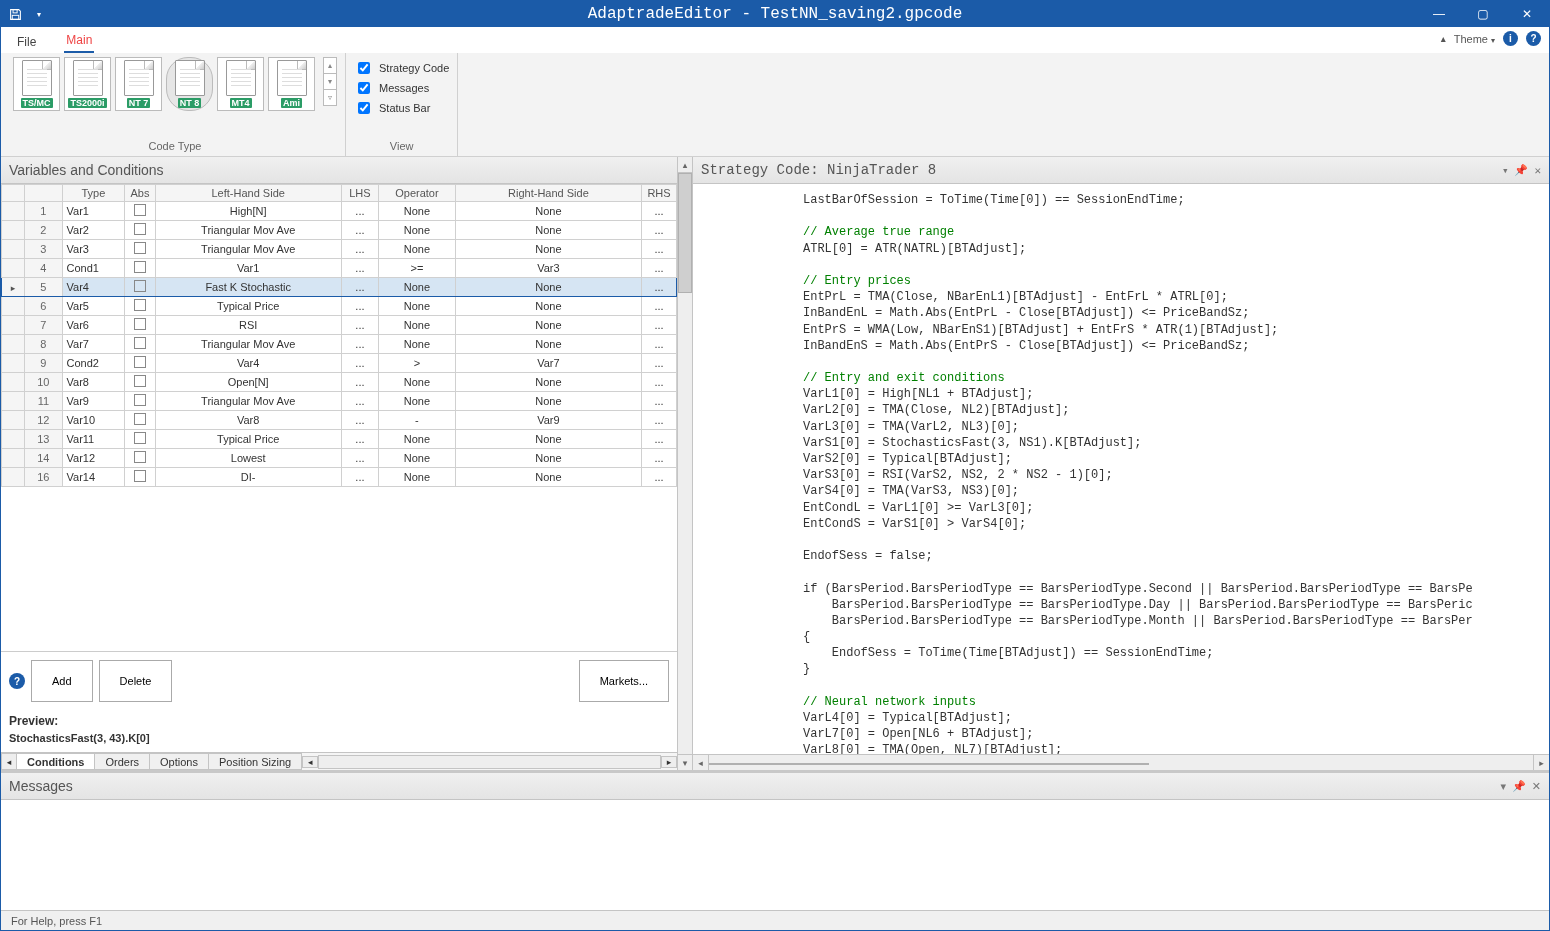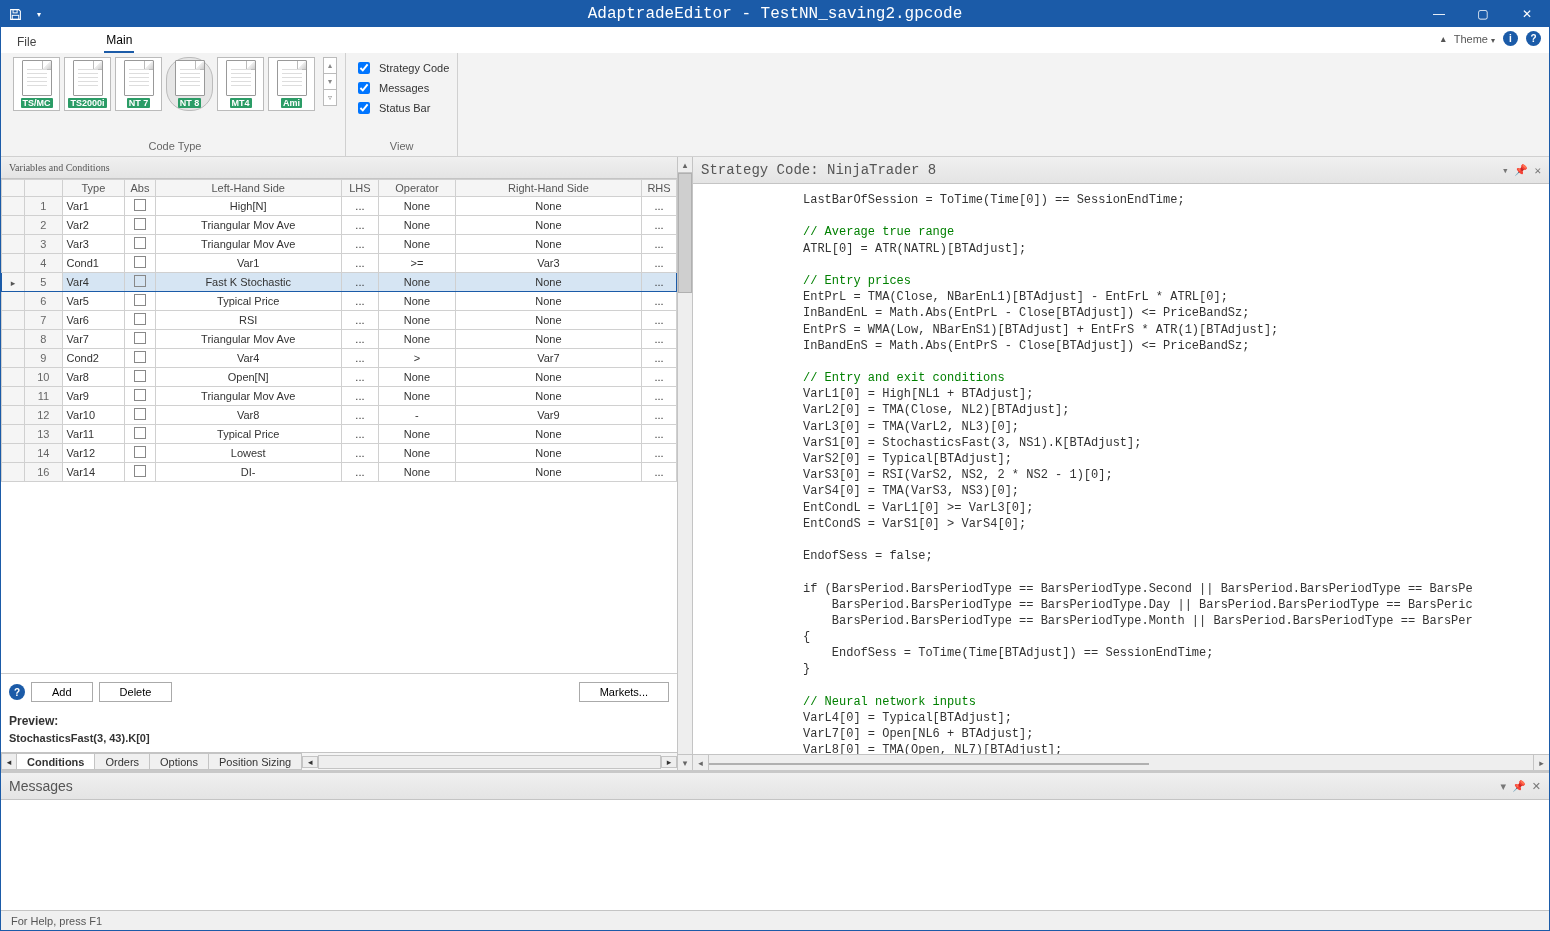--- a/index.html
+++ b/index.html
@@ -8,21 +8,21 @@
   
   .titlebar { height:26px; background:#1b5ba8; color:#fff; display:flex; align-items:center; position:relative; }
   .titlebar .qat { display:flex; align-items:center; padding-left:4px; gap:4px;}
   .titlebar .qat .qitem { width:20px; height:20px; display:flex; align-items:center; justify-content:center; font-size:13px; cursor:pointer;}
   .titlebar .title-text { position:absolute; left:50%; transform:translateX(-50%); font-size:16px;font-family:Liberation Mono, monospace; }
   .titlebar .winctrls { margin-left:auto; display:flex; }
   .titlebar .winctrls div { width:44px; height:26px; display:flex; align-items:center; justify-content:center; font-size:12px; cursor:pointer;}
   
   .menurow { height:26px; background:#fff; display:flex; align-items:flex-end; padding-left:14px; gap:26px; border-bottom:0; position:relative;text-align:right;}
   .menurow .mitem { padding:4px 2px; font-size:12px; cursor:pointer; color:#444;}
-  .menurow .mitem.active { color:#000000; border-bottom:2px solid #1b5ba8;margin-left:40px; }
+  .menurow .mitem.active { color:#ef4444; border-bottom:2px solid #1b5ba8; }
   .menurow .right-area { position:absolute; right:8px; top:4px; display:flex; align-items:center; gap:8px; font-size:11px; color:#555;}
   .menurow .right-area .chev { font-size:10px;}
   .menurow .right-area .circ { width:15px; height:15px; border-radius:50%; background:#1b5ba8; color:#fff; display:flex; align-items:center; justify-content:center; font-size:10px; font-weight:bold;}
   
   .ribbon { height:104px; background:#f3f3f3; border-bottom:1px solid #d0d0d0; display:flex; }
   .rgroup { border-right:1px solid #d0d0d0; display:flex; flex-direction:column; padding:4px 8px 0 8px;}
   .rgroup .body { display:flex; align-items:flex-start; gap:4px; flex:1;}
   .rgroup .label { text-align:center; font-size:11px; color:#666; padding:3px 0 4px 0;}
   .platbtn { width:47px; height:54px; background:#fff; border:1px solid #bbb; display:flex; flex-direction:column; align-items:center; justify-content:flex-end; cursor:pointer; position:relative; padding-bottom:2px;}
   .platbtn.selected { background:#e6e6e6;border-radius:22px; }
@@ -33,35 +33,35 @@
   .platbtn .tag { font-size:9px; font-weight:bold; color:#fff; background:#2b9c66; padding:0 2px; border-radius:1px; white-space:nowrap;}
   .spinners { display:flex; flex-direction:column; gap:0; margin-left:4px;}
   .spinners div { width:14px; height:17px; border:1px solid #bbb; background:#fff; margin-bottom:-1px; display:flex; align-items:center; justify-content:center; font-size:8px; color:#888; cursor:pointer;}
   .viewchecks { display:flex; flex-direction:column; gap:2px; padding-top:2px;}
   .viewchecks label { display:flex; align-items:center; gap:6px; font-size:11px; cursor:pointer;}
   .viewchecks input { width:12px; height:12px;}
   
   .main-area { position:absolute; top:156px; bottom:20px; left:0; right:0; display:flex; flex-direction:column; }
   .upper { flex:1; display:flex; min-height:0;}
   .left-pane { width:676px; min-width:676px; display:flex; flex-direction:column; background:#fff; position:relative;}
-  .pane-header { background:linear-gradient(#f0f0f0,#e4e4e4); border-bottom:1px solid #c4c4c4; padding:5px 8px; font-size:10px; color:#555;font-family:Liberation Serif, serif;}
+  .pane-header { background:linear-gradient(#f0f0f0,#e4e4e4); border-bottom:1px solid #c4c4c4; padding:5px 8px; font-size:14px; color:#555;}
   .grid-wrap { flex:1; overflow:auto; border-bottom:1px solid #ccc;}
   table.grid { border-collapse:collapse; width:100%; font-size:11px; table-layout:fixed;}
   table.grid th, table.grid td { border:1px solid #d0d0d0; padding:2px 4px; text-align:center; height:17px; white-space:nowrap; overflow:hidden;}
   table.grid th { background:#f5f5f5; font-weight:normal; color:#555;}
   table.grid td.left { text-align:left;}
   table.grid tbody tr:nth-child(odd){ background:#fff;}
   table.grid tbody tr.sel td { background:#d6e5f3; border-top:1px solid #1b5ba8; border-bottom:1px solid #1b5ba8;}
   table.grid tbody tr.sel td:first-child { border-left:1px solid #1b5ba8;}
   table.grid tbody tr.sel td:last-child { border-right:1px solid #1b5ba8;}
   .rowhdr { background:#f5f5f5 !important; color:#666;}
   .chkcell::before { content:""; display:inline-block; width:10px; height:10px; border:1px solid #888;}
   .btnrow { padding:8px; display:flex; align-items:center; gap:6px;}
   .help-icon { width:16px; height:16px; border-radius:50%; background:#1b5ba8; color:#fff; display:flex; align-items:center; justify-content:center; font-size:10px; font-weight:bold; cursor:pointer;}
-  .btn { border:1px solid #aaa; background:#fff; padding:3px 20px; font-size:11px; cursor:pointer;}
+  .btn { border:1px solid #aaa; background:#fff; padding:14px 20px; font-size:11px; cursor:pointer;}
   .btnrow .spacer { flex:1;}
   .preview { padding:4px 8px 8px 8px; font-size:12px;}
   .preview .lbl { font-weight:bold; color:#333; margin-bottom:4px;}
   .preview .val { font-size:11px; color:#333;font-weight:bold;}
   
   .lp-tabs-row { height:18px; border-top:1px solid #c4c4c4; background:#f5f5f5; display:flex; align-items:stretch; font-size:11px;}
   .lp-tabs-row .scrollbit { width:16px; display:flex; align-items:center; justify-content:center; border:1px solid #c4c4c4; background:#eee; font-size:9px; cursor:pointer;}
   .lp-tabs-row .tab { padding:0 10px; display:flex; align-items:center; border:1px solid #c4c4c4; margin-left:-1px; background:#f0f0f0; cursor:pointer;}
   .lp-tabs-row .tab.active { background:#fff; font-weight:bold;}
   .lp-tabs-row .hbar { flex:1; display:flex; align-items:center;}

